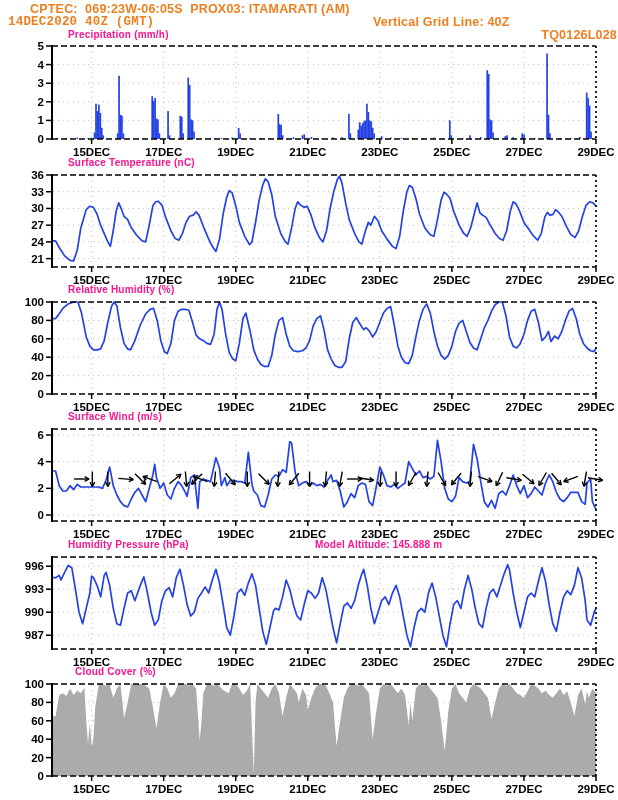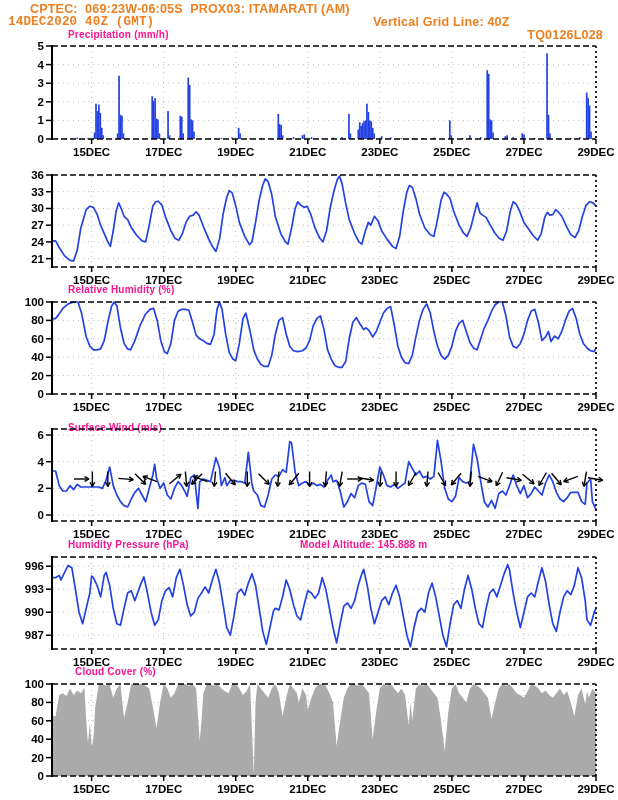--- a/index.html
+++ b/index.html
@@ -3,37 +3,38 @@
 <meta charset="utf-8">
 <style>
   html,body{margin:0;padding:0;background:#fff;}
   .page{position:relative;width:618px;height:800px;background:#ffffff;overflow:hidden;
         font-family:"Liberation Sans",sans-serif;font-weight:bold;}
   .hdr{position:absolute;font-size:12.5px;color:var(--orange,#ee7f1e);white-space:pre;letter-spacing:.2px;}
   .ptitle{position:absolute;font-size:10px;color:var(--pink,#fb1490);white-space:pre;letter-spacing:.2px;}
   .h1{top:2px;left:30px;}
   .h2l{top:15px;left:8px;font-family:Liberation Mono, monospace;}
   .h2r{top:15px;left:353px;margin-left:20px;}
-  .h3r{top:28px;right:15px;margin-left:48px;}
+  .h3r{top:28px;right:1px;margin-left:48px;}
   svg{position:absolute;left:0;overflow:visible;}
 </style>
 </head>
 <body>
 
 <div class="page">
   <div class="hdr h1">CPTEC:  069:23W-06:05S  PROX03: ITAMARATI (AM)</div>
   <div class="hdr h2l">14DEC2020 40Z (GMT)</div>
   <div class="hdr h2r">Vertical Grid Line: 40Z</div>
   <div class="hdr h3r">TQ0126L028</div>
 
   <div class="ptitle" style="top:29px;left:68px">Precipitation (mm/h)</div>
+  <div class="ptitle" style="top:157px;left:68px">Surface Temperature (nC)</div>
   <div class="ptitle" style="top:284px;left:68px">Relative Humidity (%)</div>
-  <div class="ptitle" style="top:422px;left:68px">Surface Wind (m/s)</div>
+  <div class="ptitle" style="top:411px;left:68px">Surface Wind (m/s)</div>
   <div class="ptitle" style="top:539px;left:68px">Humidity Pressure (hPa)</div>
-  <div class="ptitle" style="top:539px;left:300px">Model Altitude: 145.888 m</div>
+  <div class="ptitle" style="top:539px;left:315px">Model Altitude: 145.888 m</div>
   <div class="ptitle" style="top:666px;left:75px">Cloud Cover (%)</div>
 
   <svg style="top:45px" width="618" height="117">
       <line x1="91.62913907284766" y1="2" x2="91.62913907284766" y2="94" stroke="#bdbdbd" stroke-width="1" stroke-dasharray="1 4"></line>
       <line x1="163.682119205298" y1="2" x2="163.682119205298" y2="94" stroke="#bdbdbd" stroke-width="1" stroke-dasharray="1 4"></line>
       <line x1="235.73509933774832" y1="2" x2="235.73509933774832" y2="94" stroke="#bdbdbd" stroke-width="1" stroke-dasharray="1 4"></line>
       <line x1="307.7880794701987" y1="2" x2="307.7880794701987" y2="94" stroke="#bdbdbd" stroke-width="1" stroke-dasharray="1 4"></line>
       <line x1="379.841059602649" y1="2" x2="379.841059602649" y2="94" stroke="#bdbdbd" stroke-width="1" stroke-dasharray="1 4"></line>
       <line x1="451.89403973509934" y1="2" x2="451.89403973509934" y2="94" stroke="#bdbdbd" stroke-width="1" stroke-dasharray="1 4"></line>
       <line x1="523.9470198675497" y1="2" x2="523.9470198675497" y2="94" stroke="#bdbdbd" stroke-width="1" stroke-dasharray="1 4"></line>

